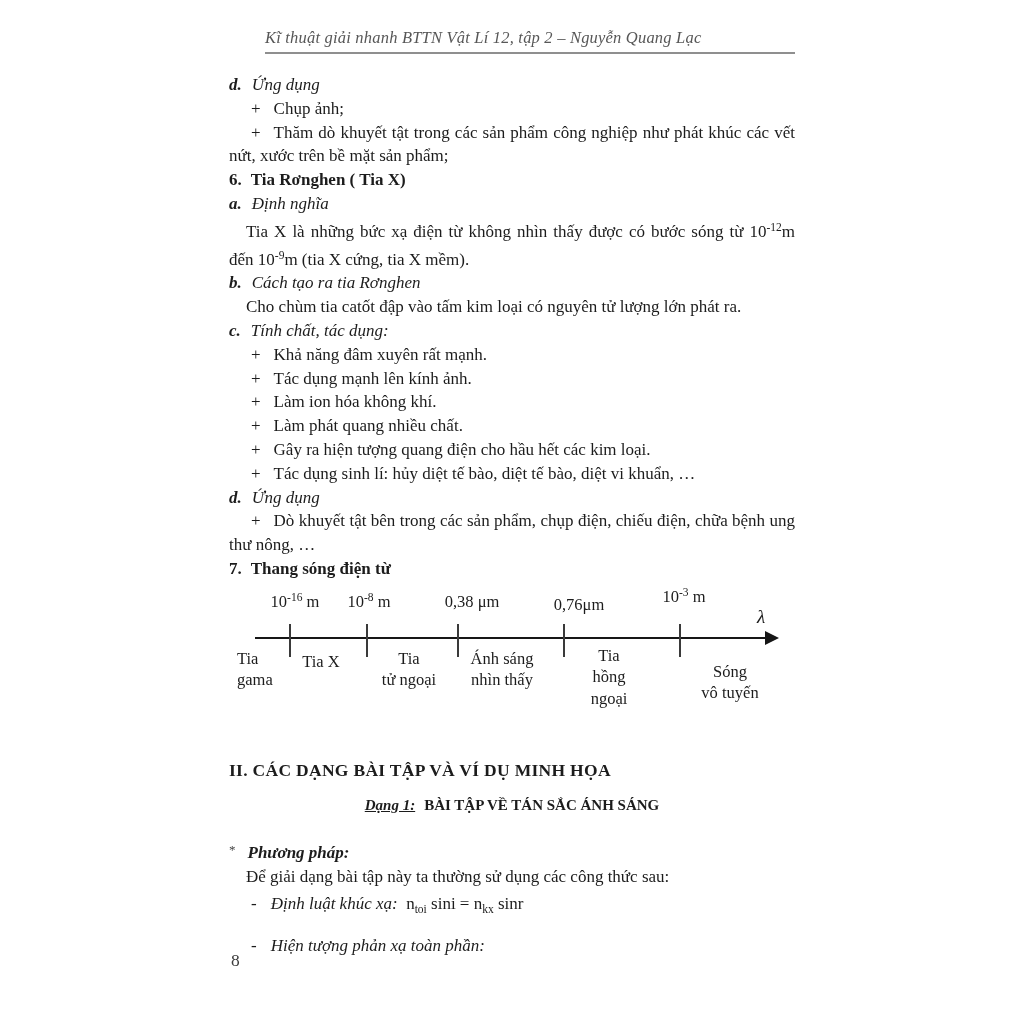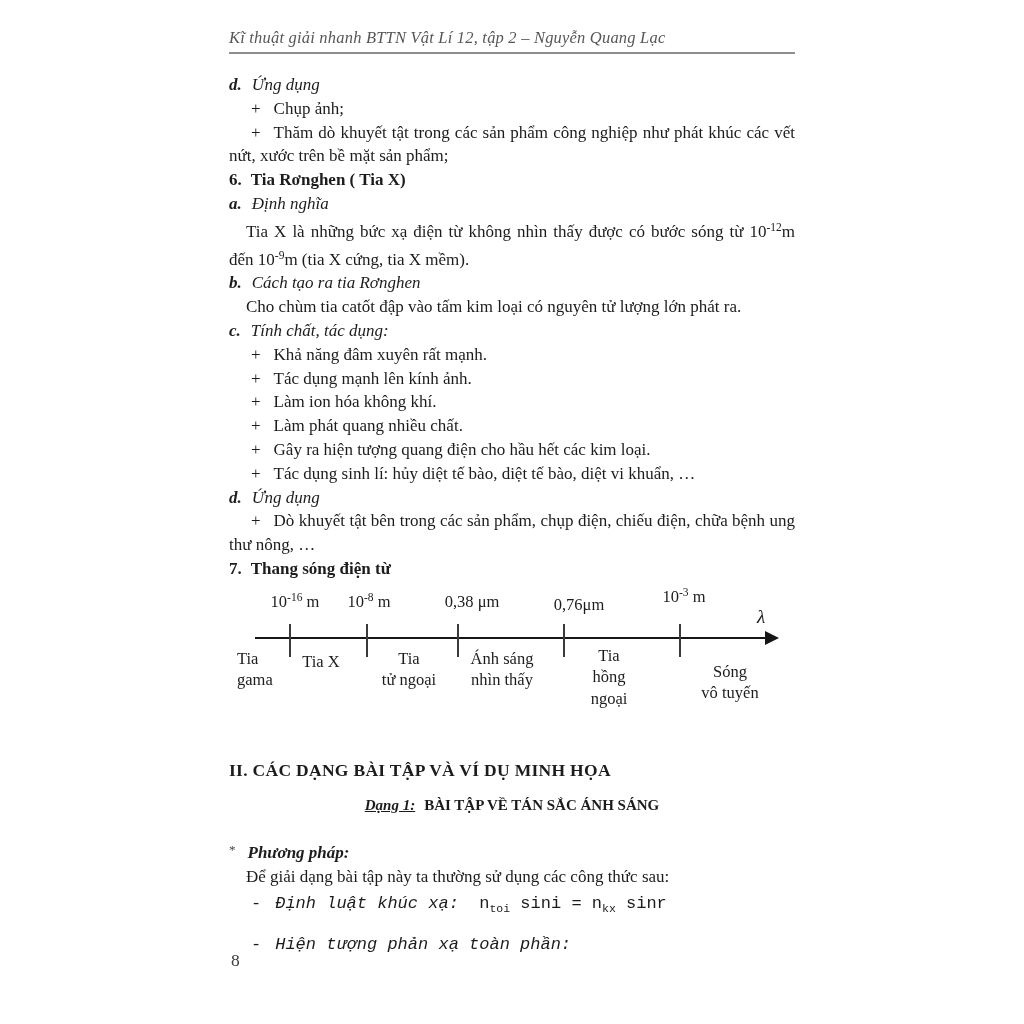--- a/index.html
+++ b/index.html
@@ -7,31 +7,32 @@
     width:1024px; height:1024px; background:#ffffff;
     font-family:"Liberation Serif", serif; color:#1c1c1c;
   }
   .page { position:relative; width:1024px; height:1024px; background:#fff; overflow:hidden; }
   .content { position:absolute; left:229px; top:28px; width:566px; }
 
   .running-head {
     font-style:italic; color:#575757; font-size:16.5px; letter-spacing:0.2px;
     padding-bottom:4px; border-bottom:2px solid #8f8f8f; margin-bottom:19px;
     white-space:nowrap;
+    margin-left:36px;
   }
 
   p { margin:0; font-size:17px; line-height:23.8px; text-align:justify; }
 
   .sec-letter { font-weight:bold; font-style:italic; margin-right:10px; }
   .sec-title  { font-style:italic; }
   .num        { font-weight:bold; margin-right:9px; }
   .num-title  { font-weight:bold; }
   .plus-item  { text-indent:22px; }
   .plus-mark  { margin-right:13px; }
-  .dash-item  { text-indent:22px;font-family:Liberation Mono, monospace; }
+  .dash-item  { text-indent:22px; }
   .dash-mark  { margin-right:14px; }
   .indent     { text-indent:17px; }
   .it         { font-style:italic; }
 
   .sup { font-size:11.5px; vertical-align:6px; letter-spacing:0; }
   .sub { font-size:11.5px; vertical-align:-4px; }
 
   
   .spectrum { position:relative; height:146px; margin-top:5px; font-size:16.5px; }
   .axis-line { position:absolute; left:26px; top:51px; width:511px; height:2px; background:#161616; }

